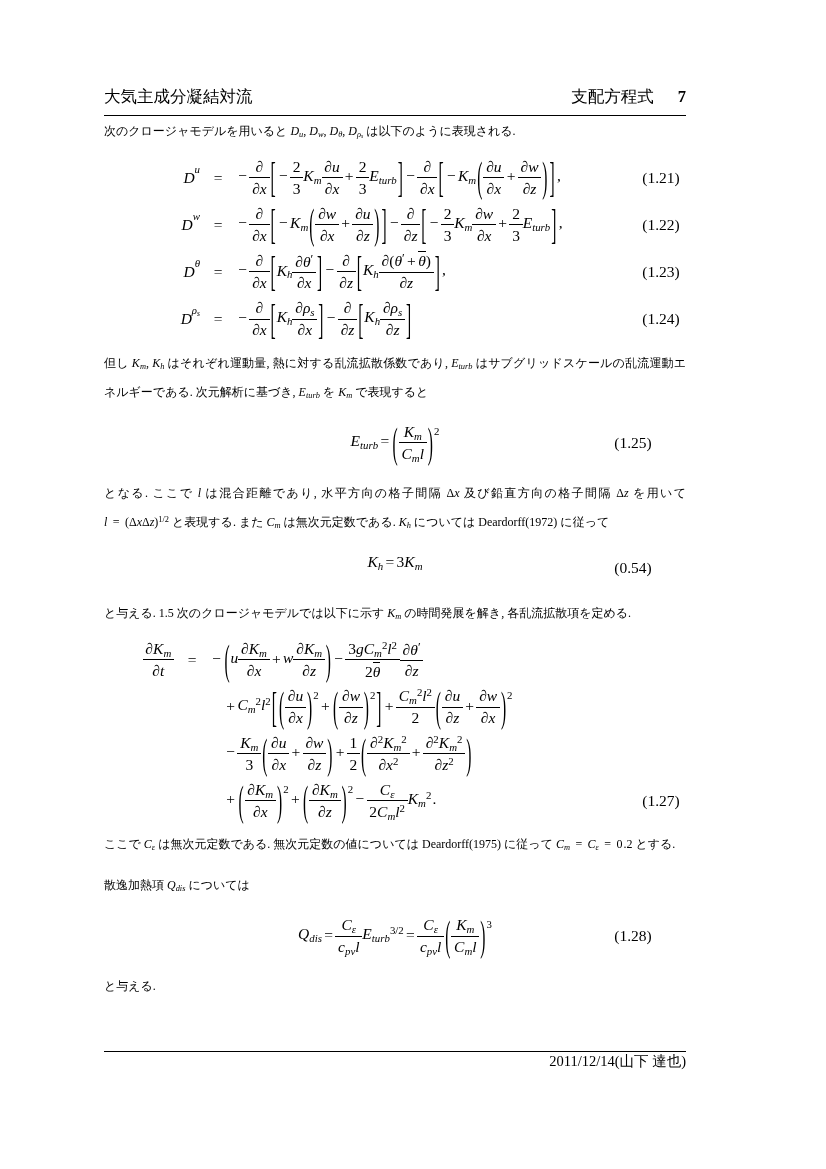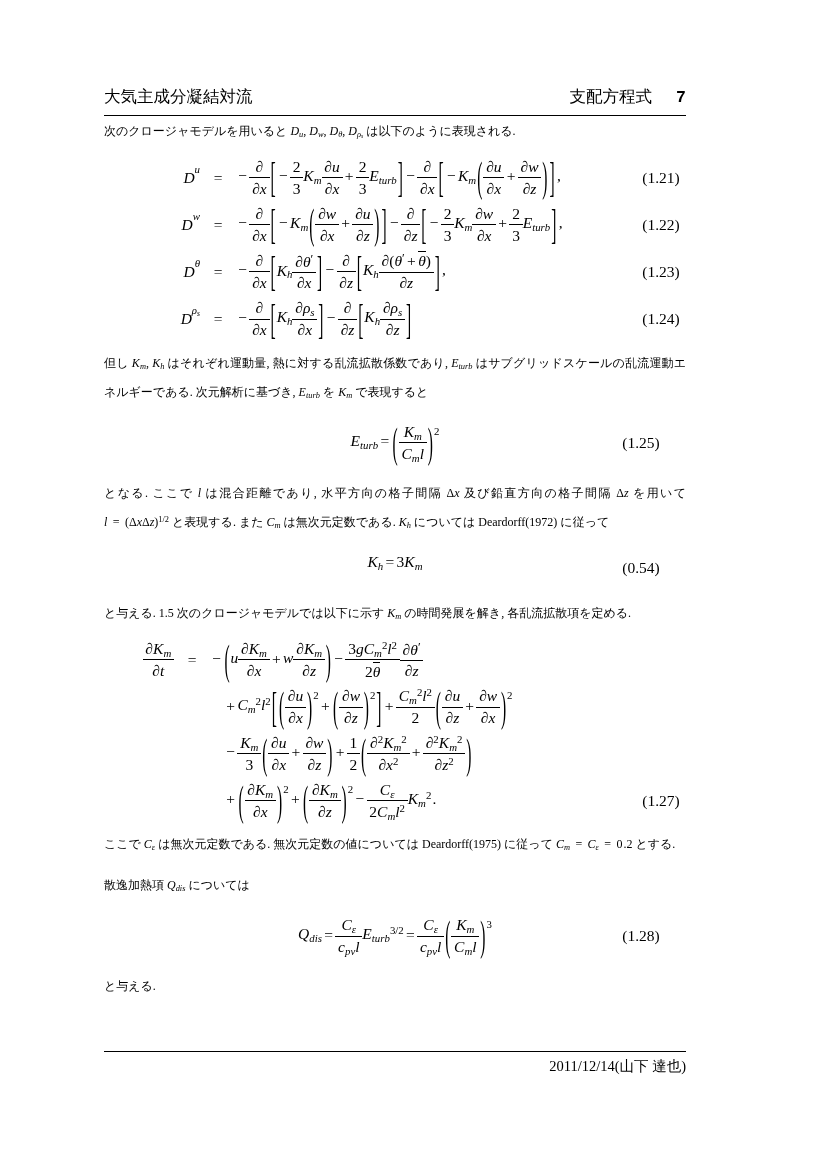--- a/index.html
+++ b/index.html
@@ -12,37 +12,35 @@
     font-family:"Liberation Serif","DejaVu Serif",serif;
     color:#000;
     overflow:hidden;
   }
   
   .pagehead{
     display:flex;align-items:center;
     border-bottom:1.5px solid #000;
     padding-bottom:7px;
     font-size:16.5px;
-    font-family:Liberation Mono, monospace;
   }
   .pagehead .fillh{flex:1;}
   .pagenum{font-weight:bold;margin-left:24px;}
   
   .para{
     font-size:12px;
     line-height:29px;
     text-align:justify;
     margin:1px 0 12px 0;
   }
   .imath{white-space:nowrap;}
   
   .pagefoot{
     position:absolute;left:104px;top:1051px;width:582px;
     border-top:1.2px solid #000;
-    padding-top:5px;
     font-size:14.5px;
     text-align:right;
   }
   
   .mrow,.lhs,.rhs,.rel{white-space:nowrap;}
   .mi{font-style:italic;}
   .op{padding:0 .15em;}
   .punct{padding-left:.08em;}
   .prime{font-size:.8em;vertical-align:.3em;}
   .msp{display:inline-block;width:.3em;}
@@ -64,21 +62,21 @@
   
   .eqnarray{margin:10px 0;font-size:15.5px;}
   .eqnarray .eqrow{display:flex;align-items:center;margin:7px 0;}
   .eqnarray.k2124{padding-left:52px;}
   .eqnarray.k27{padding-left:26px;}
   .lhs{display:inline-flex;justify-content:flex-end;min-width:44px;}
   .rel{display:inline-block;width:36px;text-align:center;}
   .rhs.ind{margin-left:14px;}
   .fill{flex:1;min-width:4px;}
   .eqno{width:50px;text-align:center;flex:none;}
-  .eqcenter{position:relative;text-align:center;margin:16px 4px;font-size:15.5px;min-height:30px;}
+  .eqcenter{position:relative;text-align:center;margin:16px 12px;font-size:15.5px;min-height:30px;}
   .eqcenter .body{display:inline-block;}
   .eqcenter .eqno{position:absolute;right:16px;top:50%;transform:translateY(-50%);}
 </style>
 </head>
 <body>
 
 <div class="page">
   <div class="pagehead">
     <span>大気主成分凝結対流</span>
     <span class="fillh"></span>

